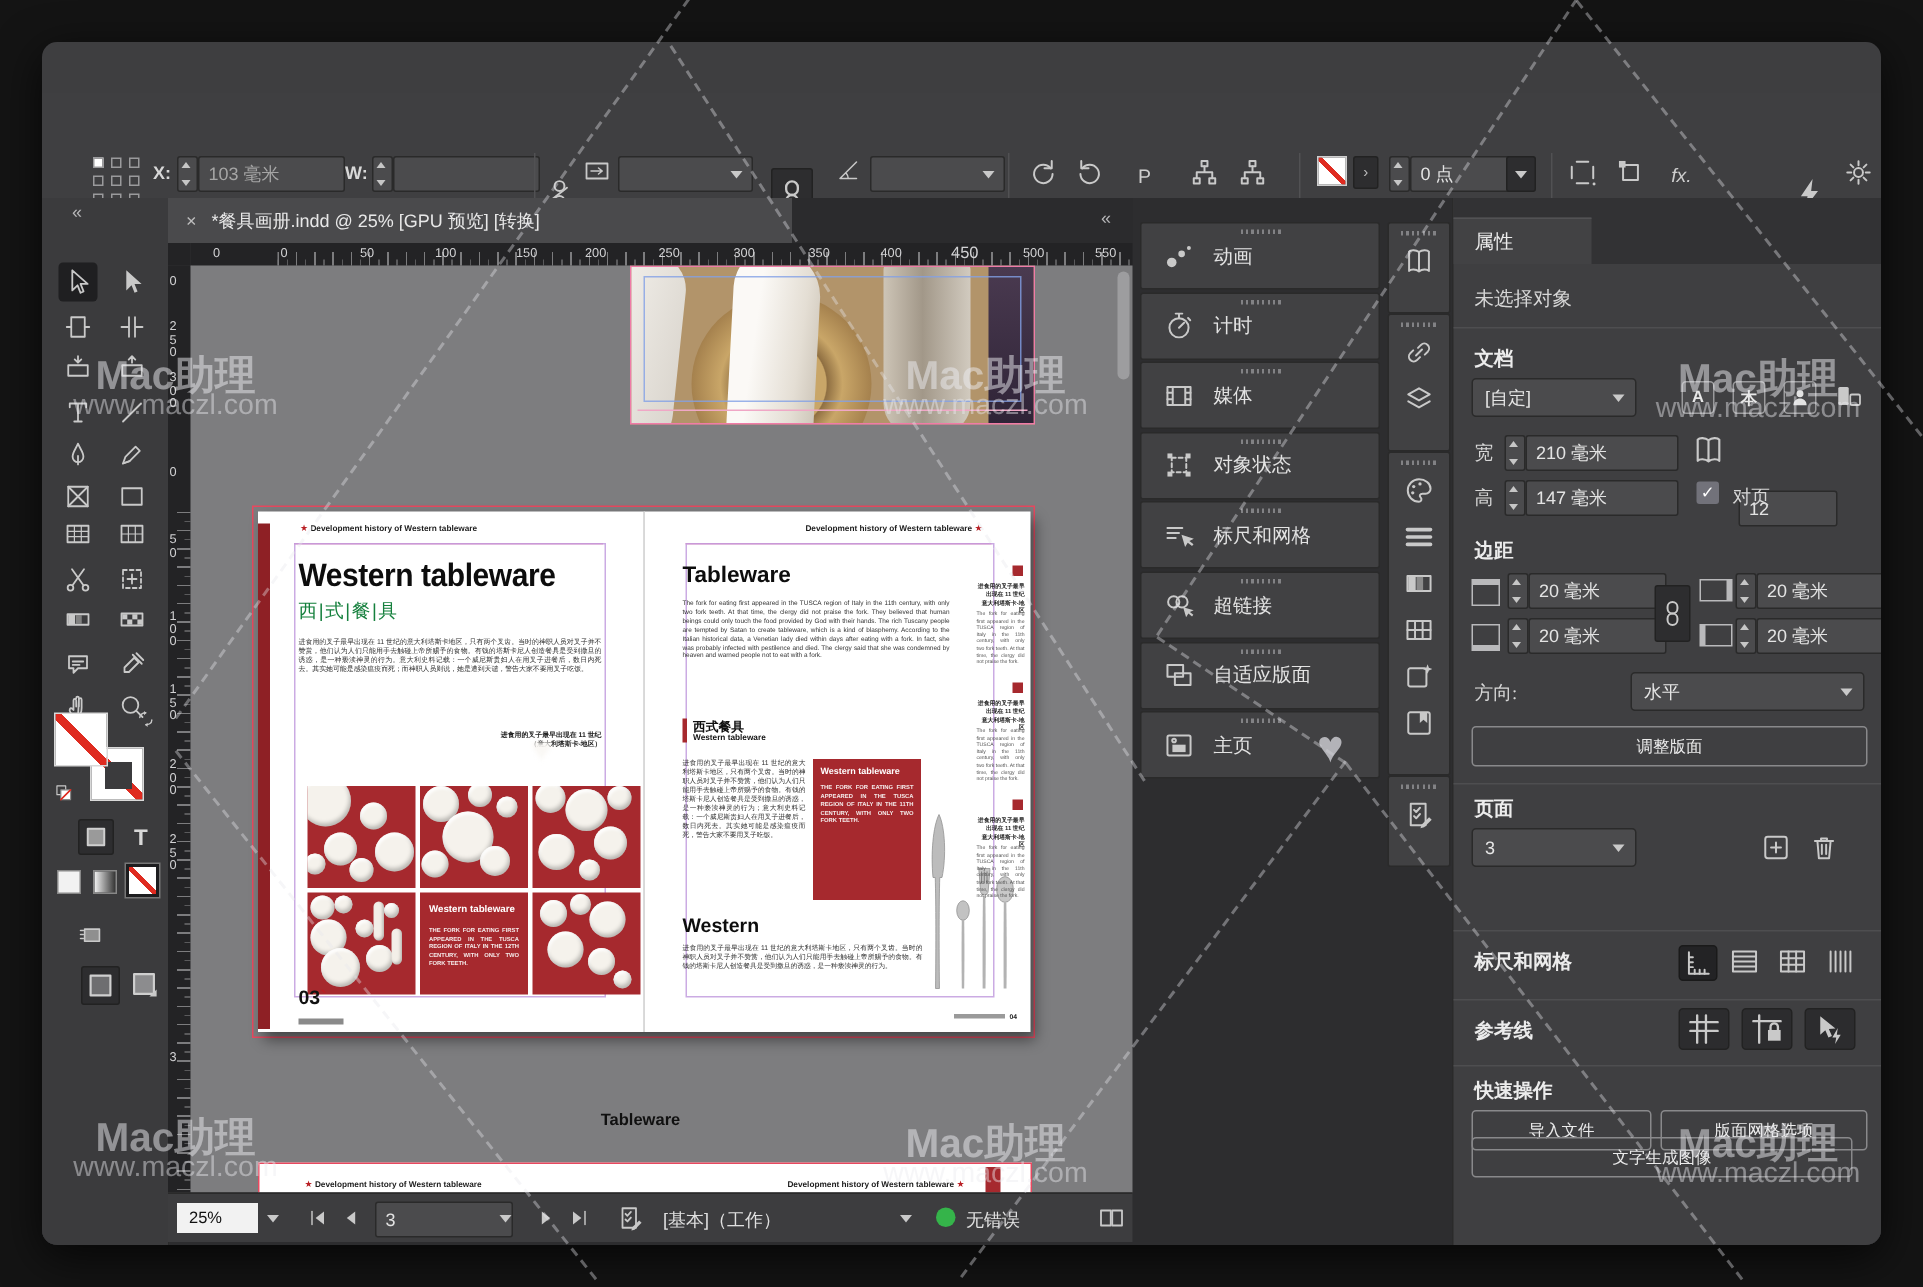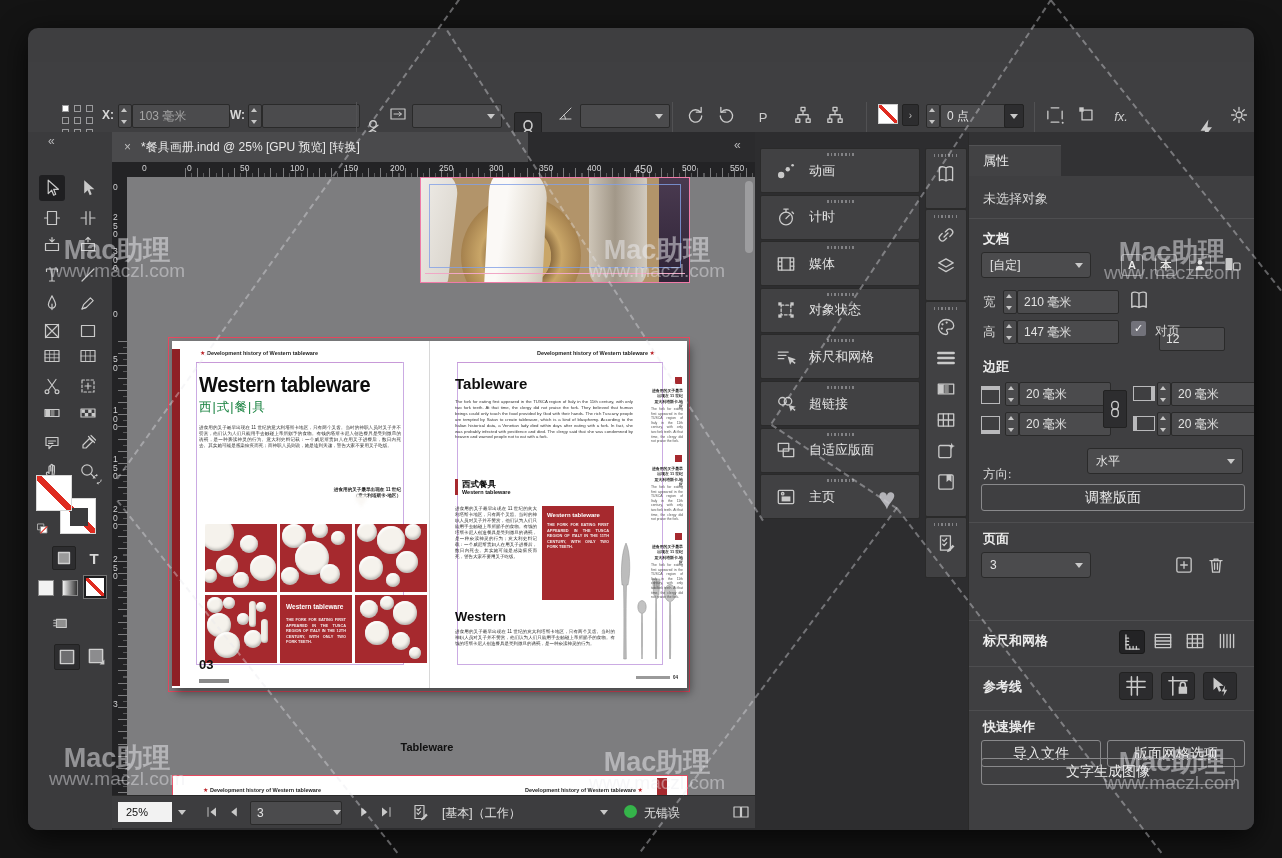--- a/index.html
+++ b/index.html
@@ -58,21 +58,21 @@
   #props{position:absolute;left:940px;top:104px;width:286px;height:698px;background:#3f3f41;border-left:1px solid #2a2a2a;}
   #propshead{position:absolute;left:0;top:0;width:286px;height:44px;background:#323234;}
   #propstab{position:absolute;left:0;top:13px;width:92px;height:31px;background:#424244;color:#ececec;font-size:13px;
             display:flex;align-items:center;padding-left:14px;box-sizing:border-box;border-top:1px solid #525254;}
   .p-lbl{position:absolute;color:#d6d6d6;font-size:12.5px;}
   .p-hdr{position:absolute;color:#ececec;font-size:13px;font-weight:700;}
   .divider{position:absolute;left:0;width:286px;height:1px;background:#4e4e50;}
   .dd{position:absolute;height:26px;background:#4b4b4d;border:1px solid #2a2a2a;border-radius:3px;color:#e6e6e6;
       font-size:12px;display:flex;align-items:center;padding:0 8px;box-sizing:border-box;}
   .dd .chevd{position:absolute;right:7px;top:10px;}
-  .obtn{position:absolute;border:1px solid #89898b;border-radius:3px;color:#ebebeb;font-size:14px;
+  .obtn{position:absolute;border:1px solid #89898b;border-radius:3px;color:#ebebeb;font-size:11px;
         display:flex;align-items:center;justify-content:center;background:transparent;}
   .miniic{position:absolute;width:24px;height:22px;display:flex;align-items:center;justify-content:center;border-radius:3px;}
   .miniic.on{background:#232325;border:1px solid #1a1a1a;}
   .badgebox{position:absolute;width:20px;height:20px;border:1px solid #9a9a9c;border-radius:3px;color:#e8e8e8;
             font-size:11px;font-weight:700;display:flex;align-items:center;justify-content:center;background:#4a4a4c;}
   .gbtn{position:absolute;width:32px;height:26px;background:#2c2c2e;border:1px solid #222;border-radius:3px;
         display:flex;align-items:center;justify-content:center;}
   .mgicon{position:absolute;width:17px;height:13px;border:1px solid #b9b9bb;}
   
   .page{position:absolute;background:#fff;}
@@ -911,21 +911,21 @@
             <rect x="7" y="3" width="6" height="7" rx="3"></rect>
             <rect x="7" y="10" width="6" height="7" rx="3"></rect>
           </svg>
         </span>
       <span class="mgicon" style="left:164px;top:254px;border-right-width:4px;"></span>
       <span class="spin" style="left:188px;top:250px;"></span>
       <div class="fld" style="left:202px;top:250px;width:72px;">20 毫米</div>
       <span class="mgicon" style="left:164px;top:284px;border-left-width:4px;"></span>
       <span class="spin" style="left:188px;top:280px;"></span>
       <div class="fld" style="left:202px;top:280px;width:72px;">20 毫米</div>
-      <span class="p-lbl" style="left:14px;top:334px;font-family:Liberation Serif, serif;">方向:</span>
+      <span class="p-lbl" style="left:14px;top:322px;font-family:Liberation Serif, serif;">方向:</span>
       <div class="dd" style="left:118px;top:316px;width:156px;">
           <span>水平</span>
           <span class="chevd"></span>
         </div>
       <div class="obtn" style="left:12px;top:352px;width:262px;height:25px;">调整版面</div>
       <div class="divider" style="top:390px;"></div>
       <div class="p-hdr" style="left:14px;top:398px;">页面</div>
       <div class="dd" style="left:12px;top:420px;width:110px;">
           <span>3</span>
           <span class="chevd"></span>

